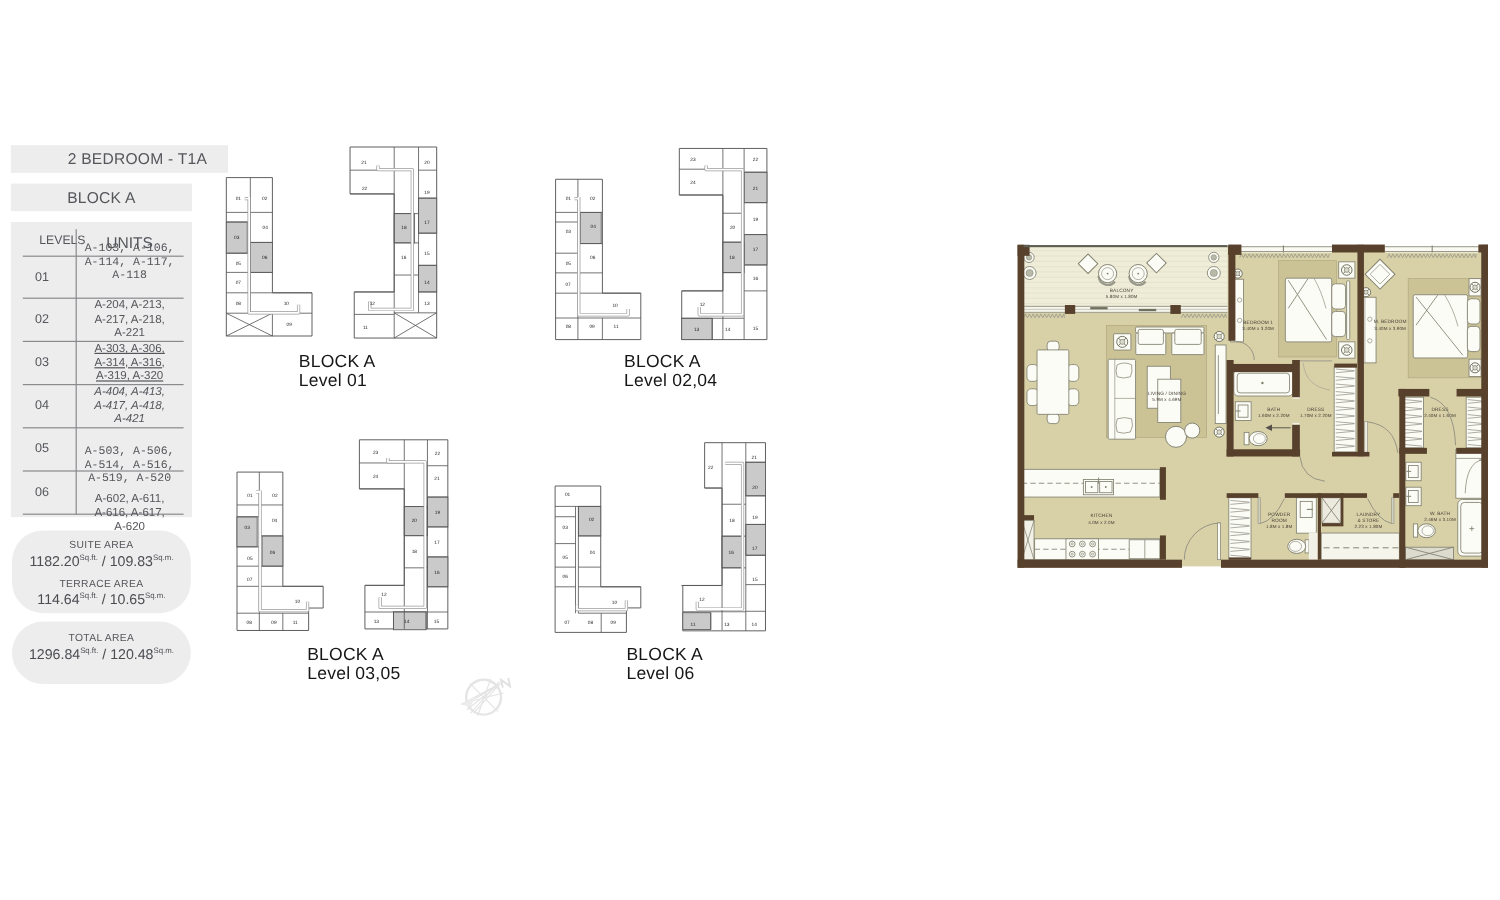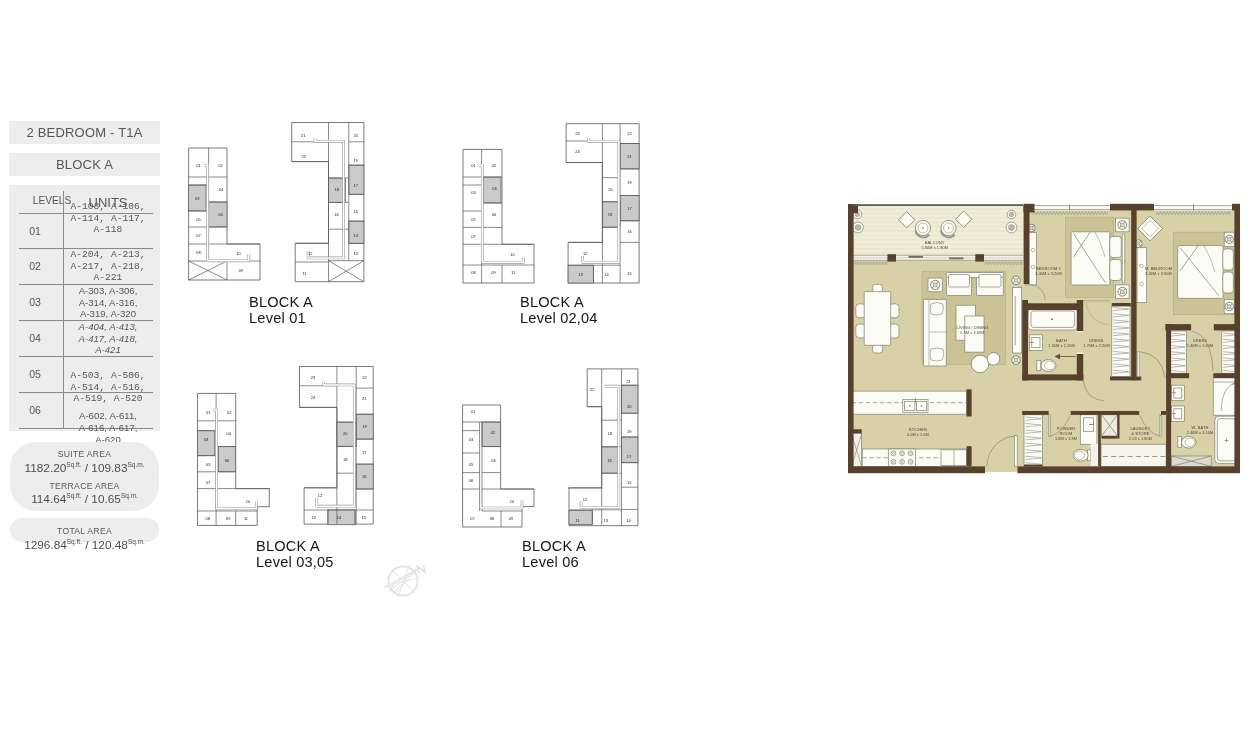--- a/index.html
+++ b/index.html
@@ -10,57 +10,57 @@
 .lvl{position:absolute;font-size:10.5px;color:#55565a;text-align:center;width:44px;}
 .uni{position:absolute;font-size:9.6px;color:#55565a;text-align:center;width:92px;line-height:11.6px;left:53px;}
 .area{background:#ededee;color:#55565a;text-align:center;border-radius:26px;}
 .at{font-size:8.6px;letter-spacing:0.3px;}
 .av{font-size:11.8px;color:#4c4d51;margin-top:1.5px;}
 .av sup{font-size:6.5px;}
 .blab{position:absolute;font-size:14.6px;color:#161616;line-height:15.6px;letter-spacing:0.2px;}
 </style></head>
 <body>
 
-<div class="abs hdr" style="left:9px;top:121px;width:151px;height:23px;line-height:23px;">2 BEDROOM - T1A</div>
+<div class="abs hdr" style="left:9px;top:121px;width:151px;height:23px;line-height:23px;padding-left:30px;">2 BEDROOM - T1A</div>
 
 <div class="abs hdr" style="left:9px;top:153px;width:151px;height:23px;line-height:23px;">BLOCK A</div>
 
 <div class="abs tbl" style="left:9px;top:185px;width:151px;height:246px;">
 <div class="abs" style="left:12px;top:10px;width:62px;text-align:center;font-size:10.2px;">LEVELS</div>
 <div class="abs" style="left:53px;top:10px;width:92px;text-align:center;font-size:13px;">UNITS</div>
 <div class="ln" style="left:53.5px;top:6px;width:1px;height:238px;"></div>
 <div class="ln" style="left:10px;top:28px;width:134px;height:1px;"></div>
 <div class="ln" style="left:10px;top:63px;width:134px;height:1px;"></div>
 <div class="ln" style="left:10px;top:98.7px;width:134px;height:1px;"></div>
 <div class="ln" style="left:10px;top:135.2px;width:134px;height:1px;"></div>
 <div class="ln" style="left:10px;top:171.3px;width:134px;height:1px;"></div>
 <div class="ln" style="left:10px;top:207.4px;width:134px;height:1px;"></div>
 <div class="ln" style="left:10px;top:243.4px;width:134px;height:1px;"></div>
 <div class="lvl" style="left:4px;top:39.5px;">01</div>
 <div class="uni" style="top:16px;font-family:Liberation Mono, monospace;">A-103, A-106,<br>A-114, A-117,<br>A-118</div>
 <div class="lvl" style="left:4px;top:75.0px;">02</div>
-<div class="uni" style="top:64.0px;font-family:Liberation Mono, monospace;">A-204, A-213,<br>A-217, A-218,<br>A-221</div>
+<div class="uni" style="top:64.0px;">A-204, A-213,<br>A-217, A-218,<br>A-221</div>
 <div class="lvl" style="left:4px;top:111.0px;">03</div>
-<div class="uni" style="top:100.0px;">A-303, A-306,<br>A-314, A-316,<br>A-319, A-320</div>
+<div class="uni" style="top:100.0px;text-decoration:underline;">A-303, A-306,<br>A-314, A-316,<br>A-319, A-320</div>
 <div class="lvl" style="left:4px;top:147.0px;">04</div>
 <div class="uni" style="top:136.0px;font-style:italic;">A-404, A-413,<br>A-417, A-418,<br>A-421</div>
 <div class="lvl" style="left:4px;top:183.3px;">05</div>
 <div class="uni" style="top:185px;font-family:Liberation Mono, monospace;">A-503, A-506,<br>A-514, A-516,<br>A-519, A-520</div>
 <div class="lvl" style="left:4px;top:219.4px;">06</div>
 <div class="uni" style="top:208.4px;margin-top:17px;">A-602, A-611,<br>A-616, A-617,<br>A-620</div>
 </div>
 
 <div class="abs area" style="left:10px;top:442px;width:149px;height:69px;">
 <div class="at" style="margin-top:7px;">SUITE AREA</div>
 <div class="av">1182.20<sup>Sq.ft.</sup> / 109.83<sup>Sq.m.</sup></div>
 <div class="at" style="margin-top:6px;">TERRACE AREA</div>
 <div class="av">114.64<sup>Sq.ft.</sup> / 10.65<sup>Sq.m.</sup></div>
 </div>
 
-<div class="abs area" style="left:10px;top:518px;width:149px;height:24px;">
+<div class="abs area" style="left:10px;top:518px;width:149px;height:52px;">
 <div class="at" style="margin-top:8px;">TOTAL AREA</div>
 <div class="av">1296.84<sup>Sq.ft.</sup> / 120.48<sup>Sq.m.</sup></div>
 </div>
 
 <div class="blab" style="left:249px;top:295px;">BLOCK A<br>Level 01</div>
 
 <div class="blab" style="left:520px;top:295px;">BLOCK A<br>Level 02,04</div>
 
 <div class="blab" style="left:256px;top:539px;">BLOCK A<br>Level 03,05</div>
 

